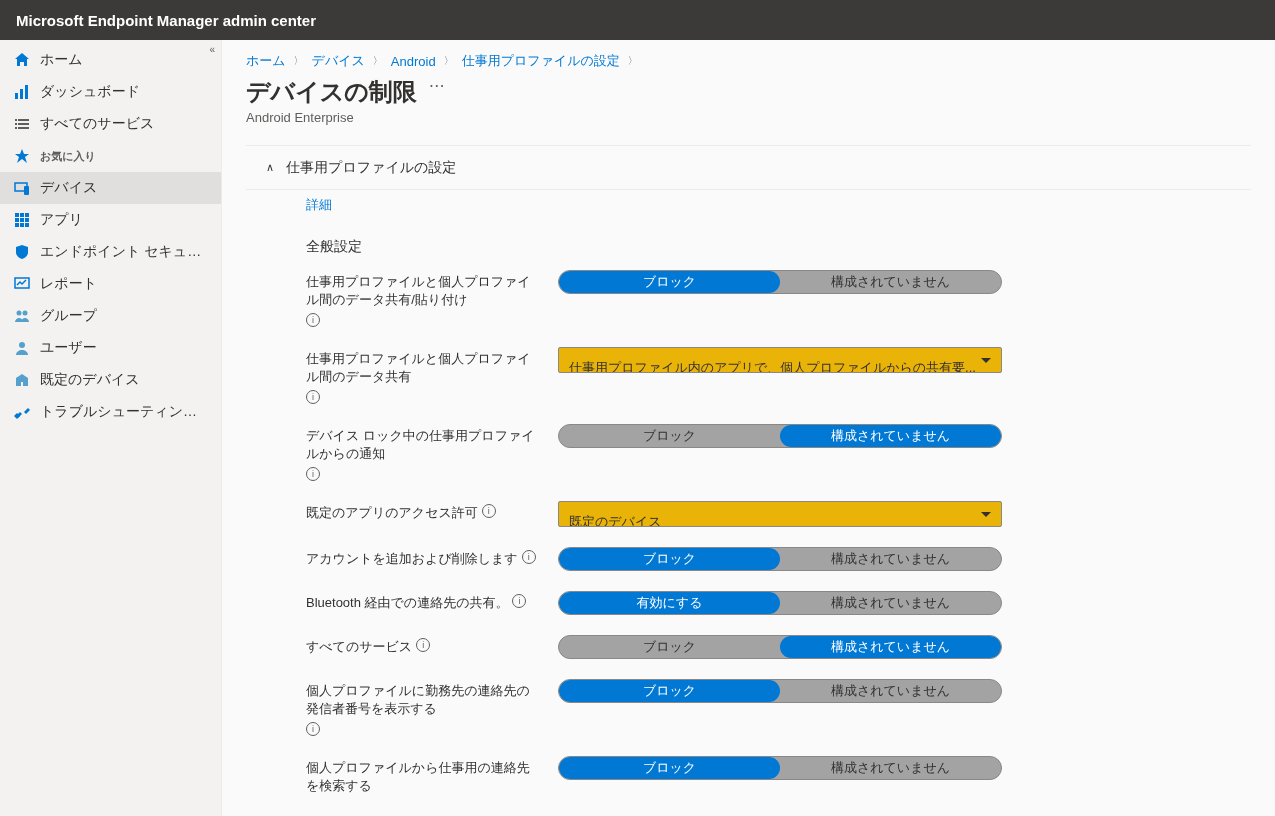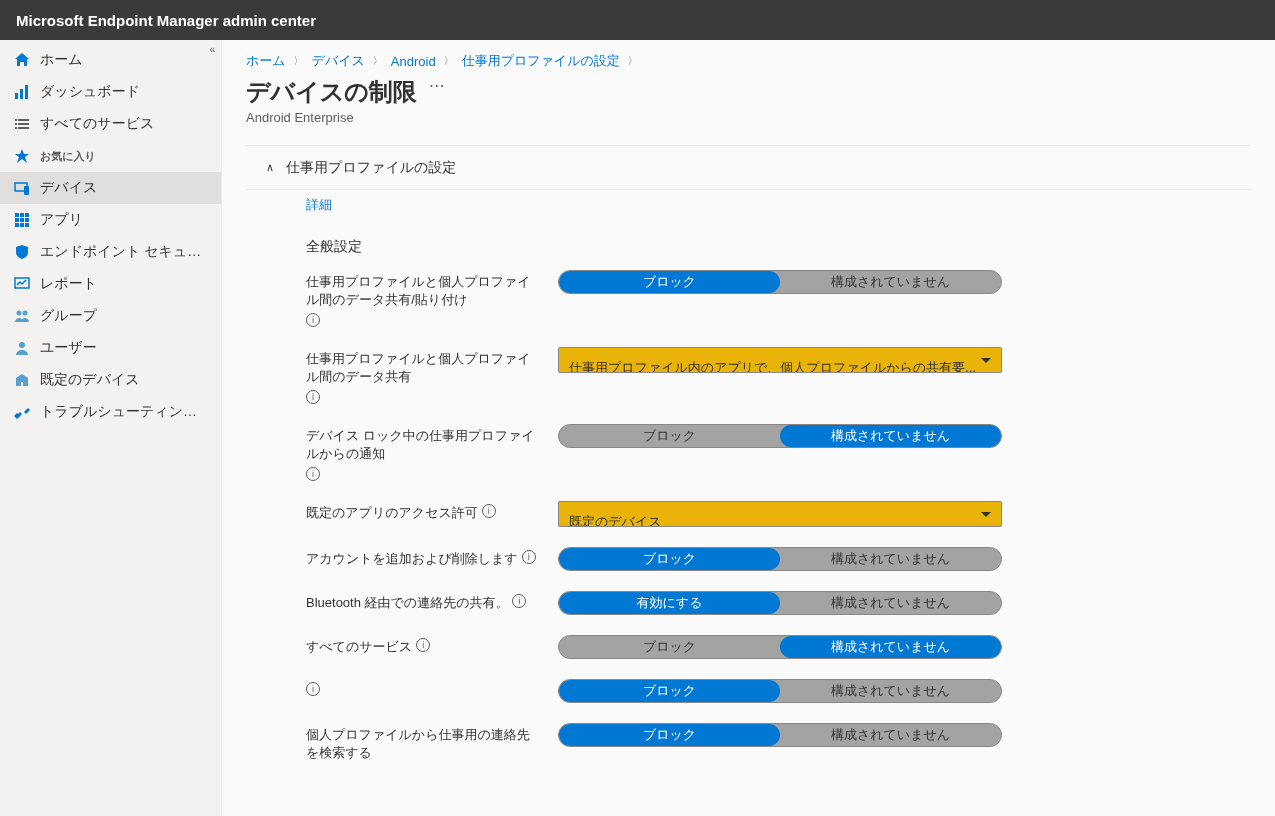--- a/index.html
+++ b/index.html
@@ -272,20 +272,21 @@
             </div>
     <div class="control">
               <div class="segmented">
     <div class="seg ">ブロック</div>
     <div class="seg on">構成されていません</div>
   </div>
             </div>
   </div>
           <div class="field">
     <div class="field-label">
+              <span>個人プロファイルに勤務先の連絡先の発信者番号を表示する</span> 
               <span class="info">i</span>
             </div>
     <div class="control">
               <div class="segmented">
     <div class="seg on">ブロック</div>
     <div class="seg ">構成されていません</div>
   </div>
             </div>
   </div>
           <div class="field">

